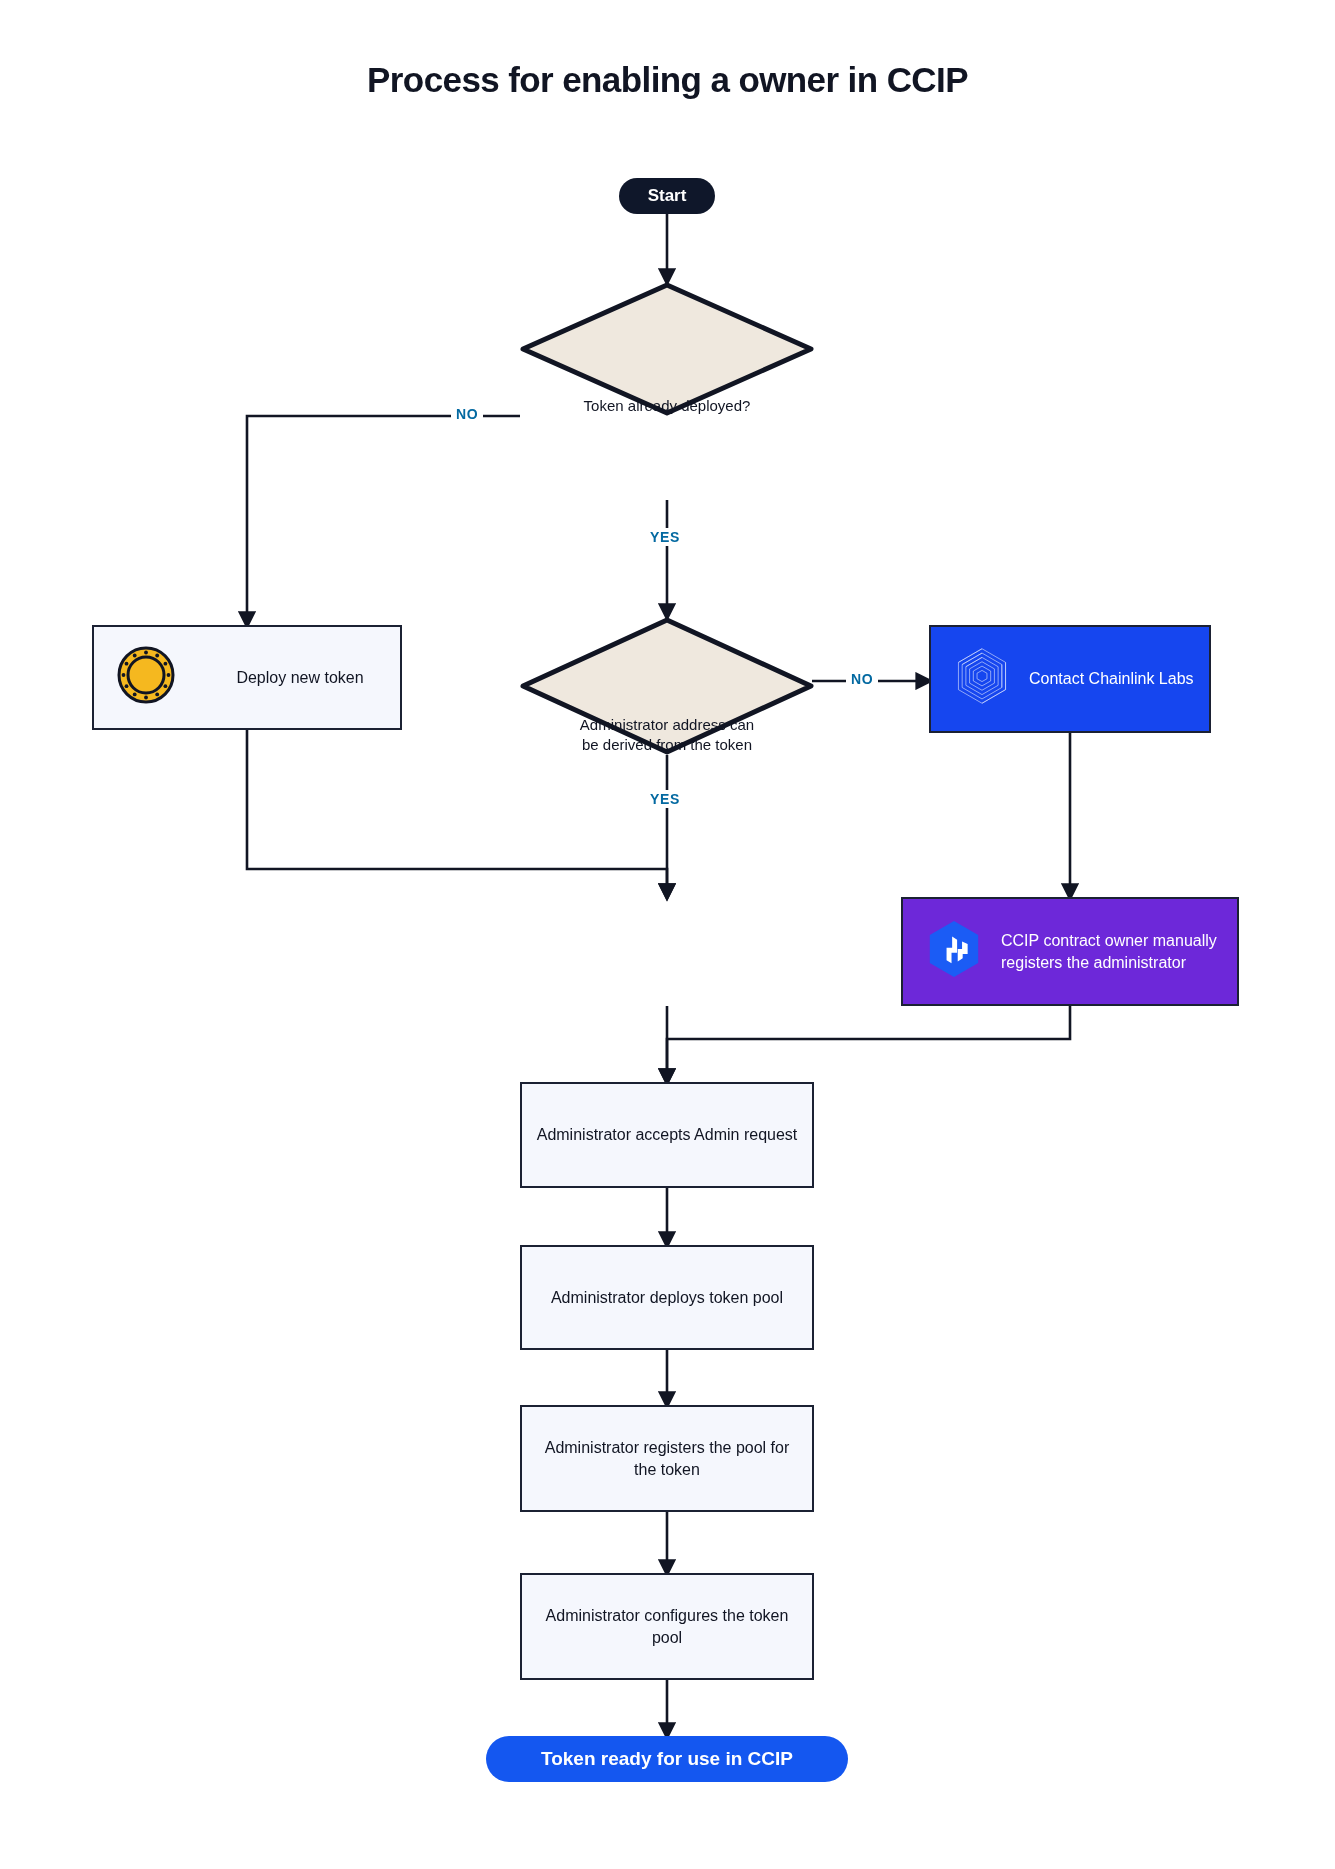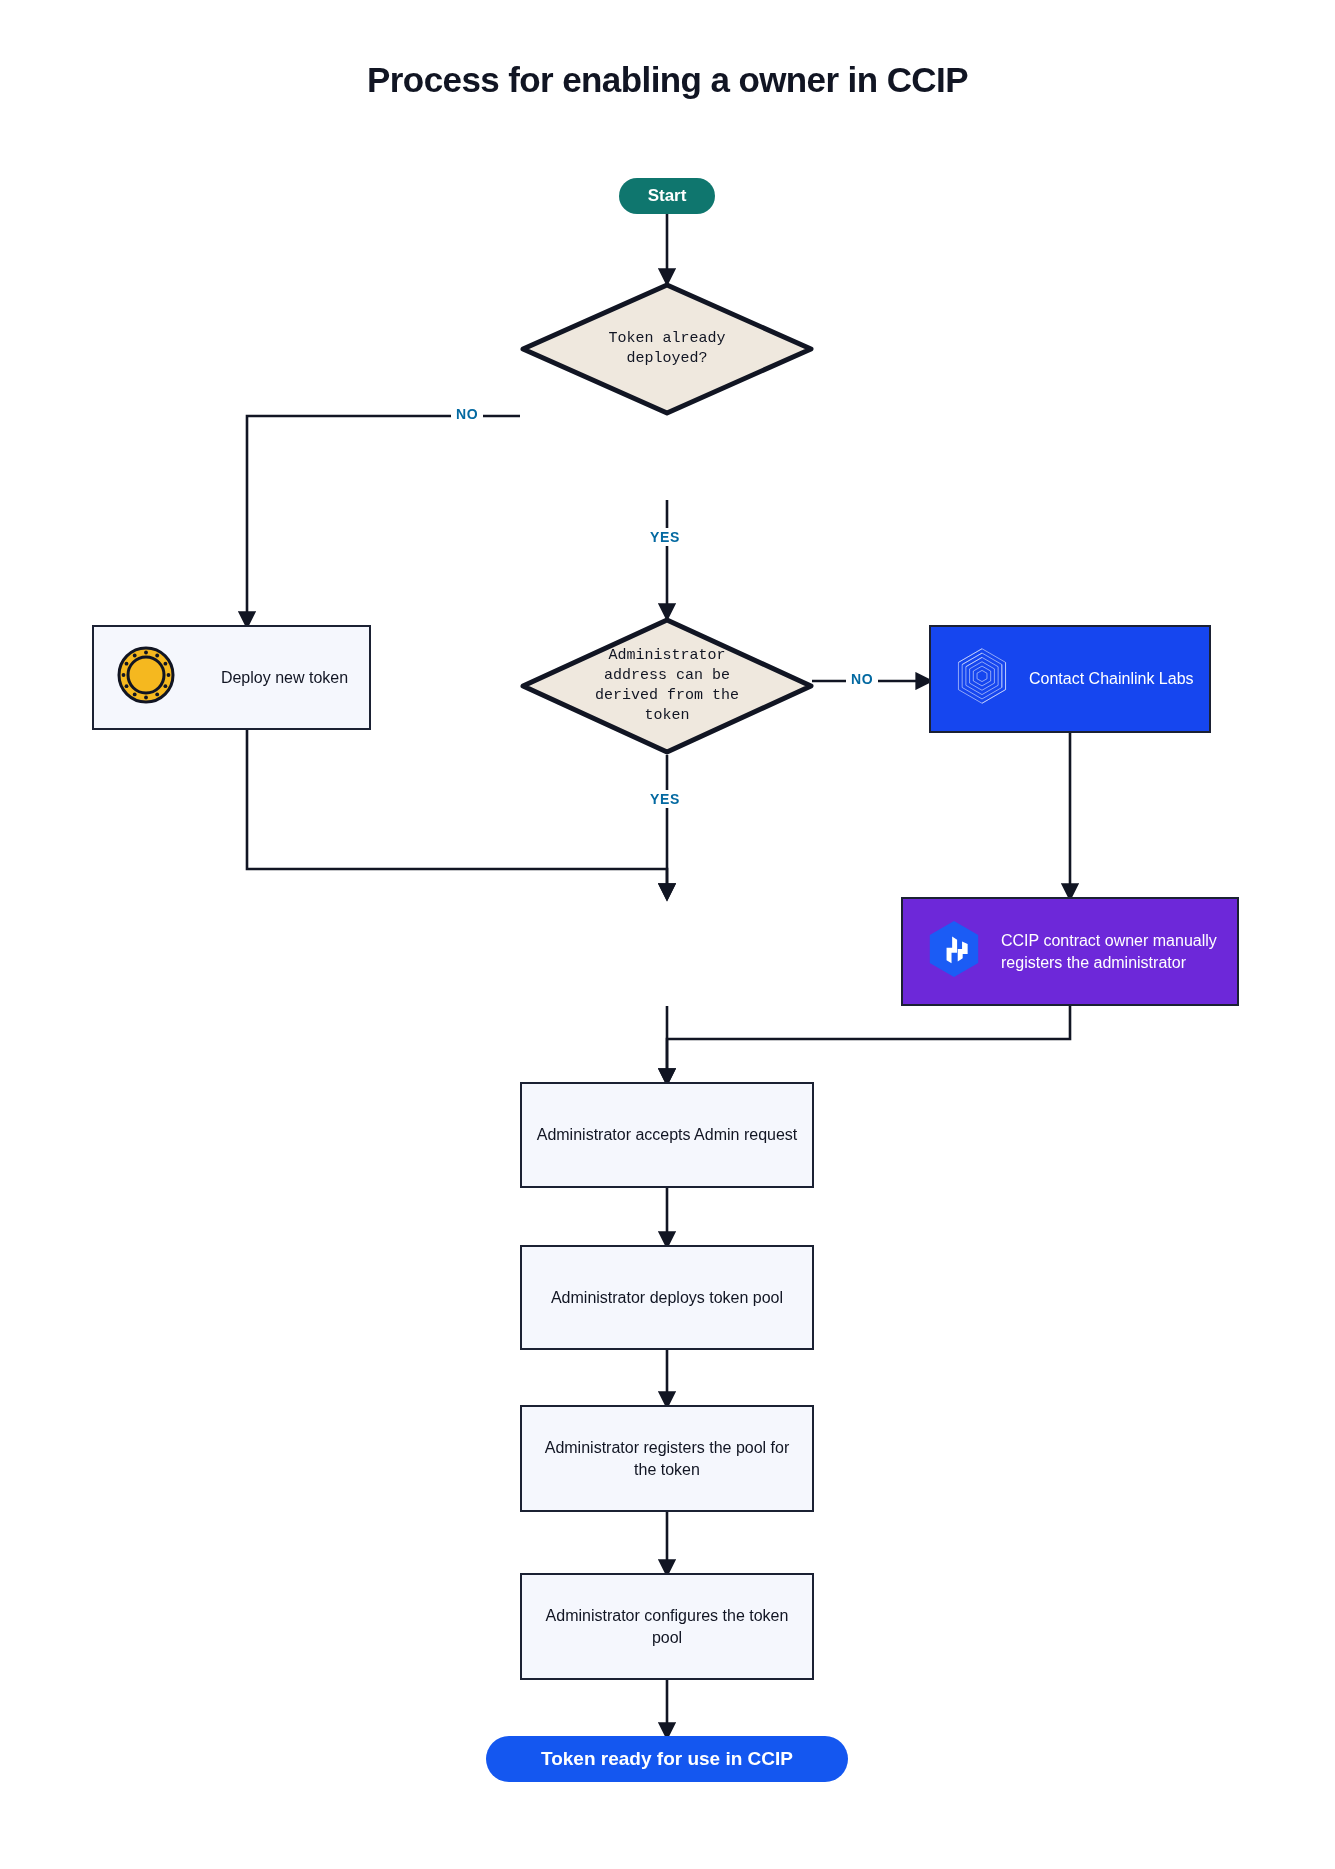--- a/index.html
+++ b/index.html
@@ -56,21 +56,21 @@
     text-align: center;
     line-height: 1.32;
   }
 
   
   .pill {
     border-radius: 999px;
     font-weight: bold;
   }
   .pill-start {
-    background: #0f766e;
+    background: #0f172a;
     color: #ffffff;
     font-size: 17px;
   }
   .pill-end {
     background: #1457f0;
     color: #ffffff;
     font-size: 19px;
   }
 
   
@@ -115,23 +115,22 @@
     justify-content: flex-start;
     gap: 16px;
     padding-left: 20px;
   }
   .box-dark .box-text { text-align: left; }
 
   
   .diamond {
     position: absolute;
     display: flex;
-    align-items: center;
+    align-items: flex-end;
     justify-content: center;
-    font-family: Liberation Mono, monospace;
   }
   .diamond .dshape {
     position: absolute;
     inset: 0;
   }
   .diamond .dlabel {
     position: relative;
     z-index: 2;
     text-align: center;
     font-size: 15px;
@@ -204,21 +203,21 @@
     <span>Start</span>
   </div>
 
   <div class="diamond" style="left:520px; top:282px; width:294px; height:134px;">
     <svg class="dshape" viewBox="0 0 294 134" preserveAspectRatio="none">
       <polygon points="147,3 291,67 147,131 3,67" fill="#efe8de" stroke="#111523" stroke-width="5" stroke-linejoin="round"></polygon>
     </svg>
     <div class="dlabel">Token already deployed?</div>
   </div>
 
-  <div class="node process with-icon" style="left:92px; top:625px; width:279px; height:105px;gap:44px;">
+  <div class="node process with-icon" style="left:92px; top:625px; width:310px; height:105px;gap:44px;">
     <span class="icon-coin">
       <svg width="60" height="60" viewBox="0 0 60 60">
         <circle cx="30" cy="30" r="27" fill="#f5b81f" stroke="#111523" stroke-width="3"></circle>
         <circle cx="30" cy="30" r="18" fill="#f5b81f" stroke="#111523" stroke-width="3"></circle>
         <g fill="#111523">
           <circle cx="30" cy="7.5" r="1.9"></circle>
           <circle cx="41.2" cy="10.5" r="1.9"></circle>
           <circle cx="49.4" cy="18.7" r="1.9"></circle>
           <circle cx="52.5" cy="30" r="1.9"></circle>
           <circle cx="49.4" cy="41.2" r="1.9"></circle>

